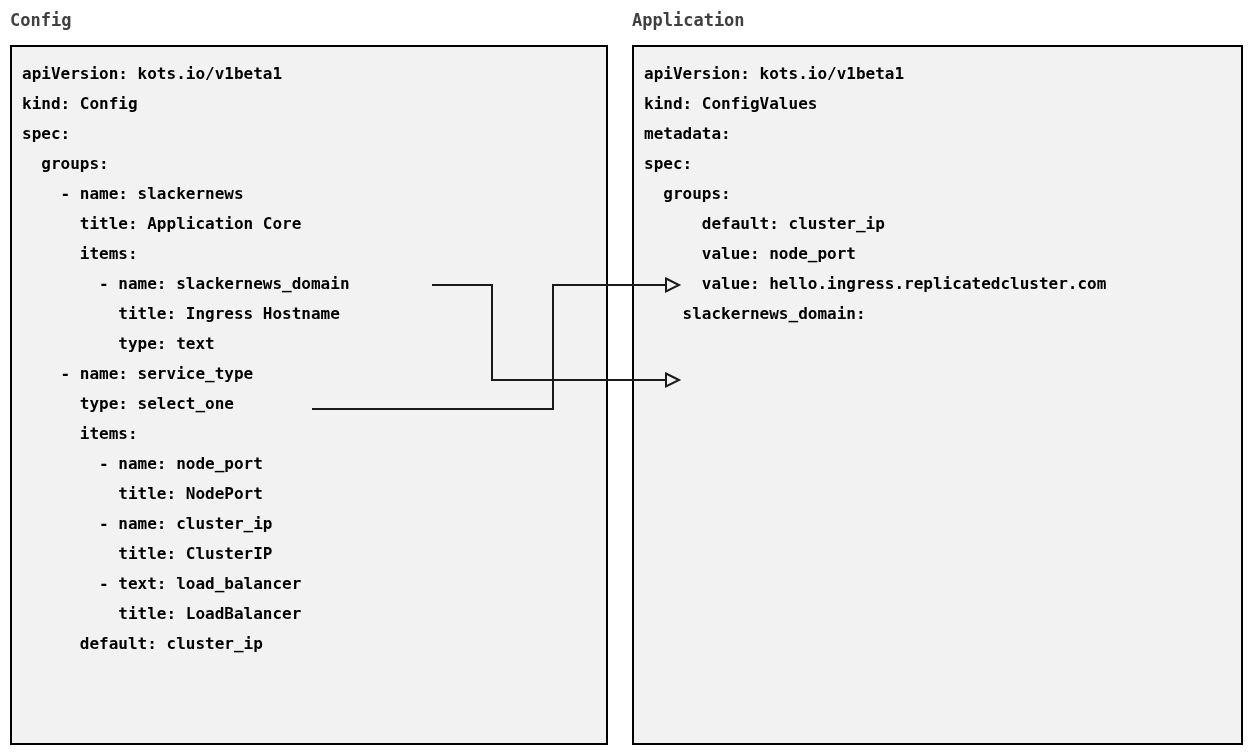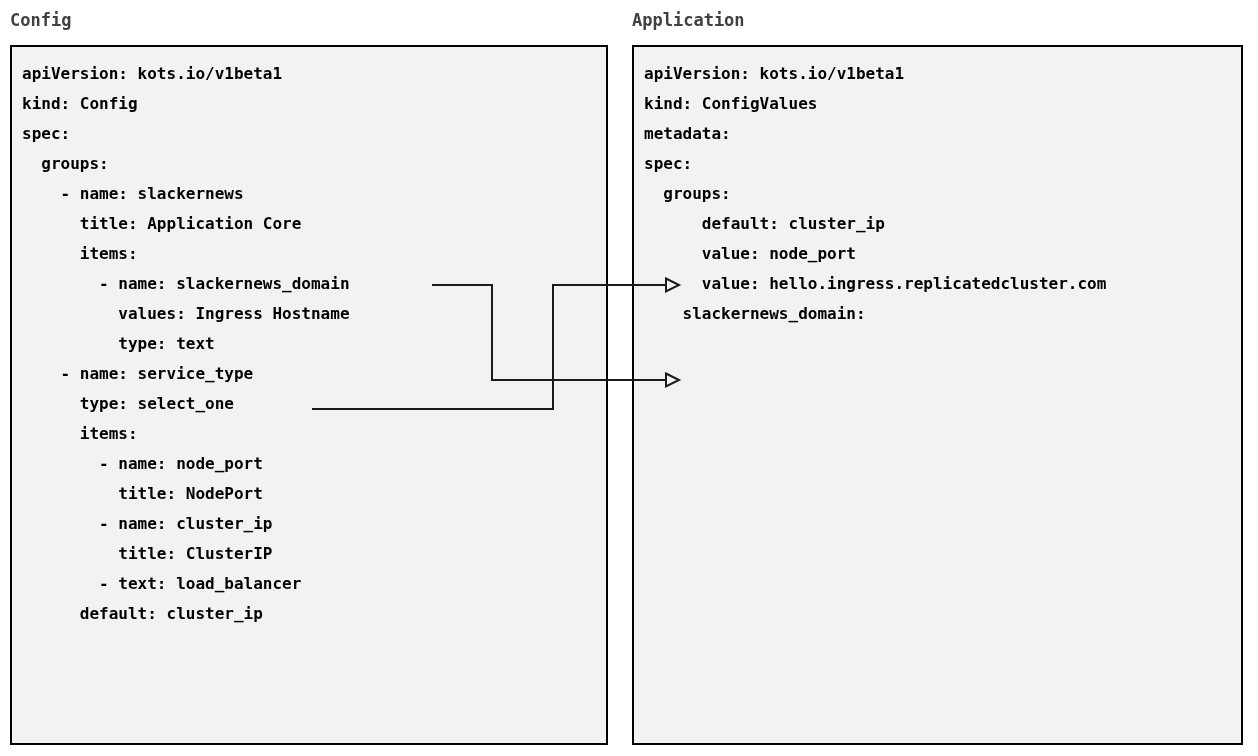--- a/index.html
+++ b/index.html
@@ -91,30 +91,31 @@
   <div class="panel" id="panel-config">
     <div class="yaml-block" id="config-yaml">
         <span class="yaml-line">apiVersion: kots.io/v1beta1</span>
         <span class="yaml-line">kind: Config</span>
         <span class="yaml-line">spec:</span>
         <span class="yaml-line">  groups:</span>
         <span class="yaml-line">    - name: slackernews</span>
         <span class="yaml-line">      title: Application Core</span>
         <span class="yaml-line">      items:</span>
         <span class="yaml-line">        - name: slackernews_domain</span>
-        <span class="yaml-line">          values: Ingress Hostname</span>
+        <span class="yaml-line">          title: Ingress Hostname</span>
         <span class="yaml-line">          type: text</span>
         <span class="yaml-line">    - name: service_type</span>
         <span class="yaml-line">      type: select_one</span>
         <span class="yaml-line">      items:</span>
         <span class="yaml-line">        - name: node_port</span>
         <span class="yaml-line">          title: NodePort</span>
         <span class="yaml-line">        - name: cluster_ip</span>
         <span class="yaml-line">          title: ClusterIP</span>
         <span class="yaml-line">        - text: load_balancer</span>
+        <span class="yaml-line">          title: LoadBalancer</span>
         <span class="yaml-line">      default: cluster_ip</span>
       </div>
   </div>
 
   <div class="panel" id="panel-configvalues">
     <div class="yaml-block" id="configvalues-yaml">
         <span class="yaml-line">apiVersion: kots.io/v1beta1</span>
         <span class="yaml-line">kind: ConfigValues</span>
         <span class="yaml-line">metadata:</span>
         <span class="yaml-line">spec:</span>

